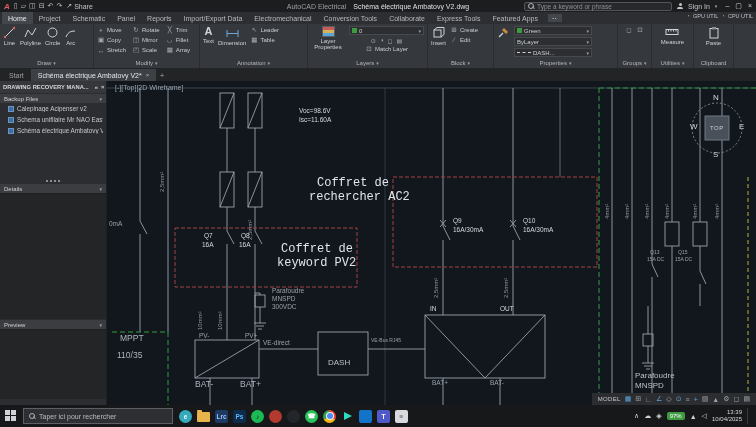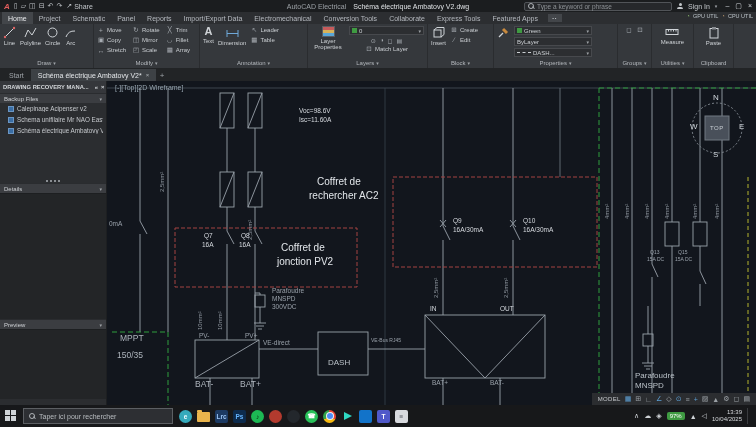--- a/index.html
+++ b/index.html
@@ -74,21 +74,21 @@
 .pgrip i{width:2px;height:2px;background:#8a8e93;display:block}
 .pdark{background:#232527;border-top:1px solid #1d1f21;height:126px}
 .pdark2{background:#232527;border-top:1px solid #1d1f21;height:70px}
 
 .canvas{position:absolute;left:107px;top:81px;width:649px;height:324px;background:#12161d;overflow:hidden}
 .canvas svg{position:absolute;left:0;top:0}
 .cl{position:absolute;white-space:nowrap;line-height:1}
 .cl.vc{font-size:7px;color:#93a1ac}
 .cl.w{font-size:6.5px;color:#d6dadf}
 .cl.g8{font-size:8px;color:#b9c0c7}
-.cl.serif{font-family:Liberation Sans, sans-serif;font-size:10px;color:#e2e6ea}
+.cl.serif{font-family:Liberation Mono, monospace;font-size:12px;color:#e2e6ea}
 .cl.gray{font-size:6.5px;color:#99a1aa}
 .cl.g9{font-size:8.5px;color:#aeb5bd}
 .cl.tiny{font-size:5px;color:#99a1aa}
 .cl.rot{font-size:6px;color:#8d959e;transform:rotate(-90deg);transform-origin:0 0}
 .cl.comp{font-size:8px;color:#d2d8de}
 .cl.cube{font-size:6px;color:#c6ccd2;letter-spacing:.5px}
 
 .statusbar{position:absolute;right:0;bottom:22px;height:12px;background:#2b2d30;display:flex;align-items:center;gap:4px;padding:0 6px;z-index:5}
 .sb-model{font-size:6px;color:#c6c9cd;letter-spacing:.3px}
 .sic{font-size:7px;color:#9aa0a5}
@@ -487,35 +487,35 @@
         <rect x="598" y="35" width="24" height="24" fill="#49505a" stroke="#717881"></rect>
       </g>
     </svg>
     <div>
         <div class="cl vc" style="left: 8px; top: 3px;">[-][Top][2D Wireframe]</div>
         <div class="cl w" style="left: 192px; top: 27px;">Voc=98.6V</div>
         <div class="cl w" style="left: 192px; top: 36px;">Isc=11.60A</div>
         <div class="cl serif" style="left: 210px; top: 96px;">Coffret de</div>
         <div class="cl serif" style="left: 202px; top: 110px;">rechercher AC2</div>
         <div class="cl serif" style="left: 174px; top: 162px;">Coffret de</div>
-        <div class="cl serif" style="left: 170px; top: 176px;">jonction PV2</div>
+        <div class="cl serif" style="left: 170px; top: 176px;">keyword PV2</div>
         <div class="cl w" style="left: 97px; top: 152px;">Q7</div>
         <div class="cl w" style="left: 95px; top: 161px;">16A</div>
         <div class="cl w" style="left: 134px; top: 152px;">Q8</div>
         <div class="cl w" style="left: 132px; top: 161px;">16A</div>
         <div class="cl w" style="left: 346px; top: 137px;">Q9</div>
         <div class="cl w" style="left: 346px; top: 146px;">16A/30mA</div>
         <div class="cl w" style="left: 416px; top: 137px;">Q10</div>
         <div class="cl w" style="left: 416px; top: 146px;">16A/30mA</div>
         <div class="cl gray" style="left: 165px; top: 207px;">Parafoudre</div>
         <div class="cl gray" style="left: 165px; top: 215px;">MNSPD</div>
         <div class="cl gray" style="left: 165px; top: 223px;">300VDC</div>
         <div class="cl gray" style="left: 2px; top: 140px;">0mA</div>
         <div class="cl g9" style="left: 13px; top: 253px;">MPPT</div>
-        <div class="cl g9" style="left: 10px; top: 270px;">150/35</div>
+        <div class="cl g9" style="left: 10px; top: 270px;">110/35</div>
         <div class="cl gray" style="left: 92px; top: 252px;">PV-</div>
         <div class="cl gray" style="left: 138px; top: 252px;">PV+</div>
         <div class="cl gray" style="left: 156px; top: 259px;">VE-direct</div>
         <div class="cl g8" style="left: 221px; top: 278px;">DASH</div>
         <div class="cl tiny" style="left: 264px; top: 257px;">VE-Bus RJ45</div>
         <div class="cl g9" style="left: 88px; top: 299px;">BAT-</div>
         <div class="cl g9" style="left: 133px; top: 299px;">BAT+</div>
         <div class="cl w" style="left: 323px; top: 225px;">IN</div>
         <div class="cl w" style="left: 393px; top: 225px;">OUT</div>
         <div class="cl gray" style="left: 325px; top: 299px;">BAT+</div>

